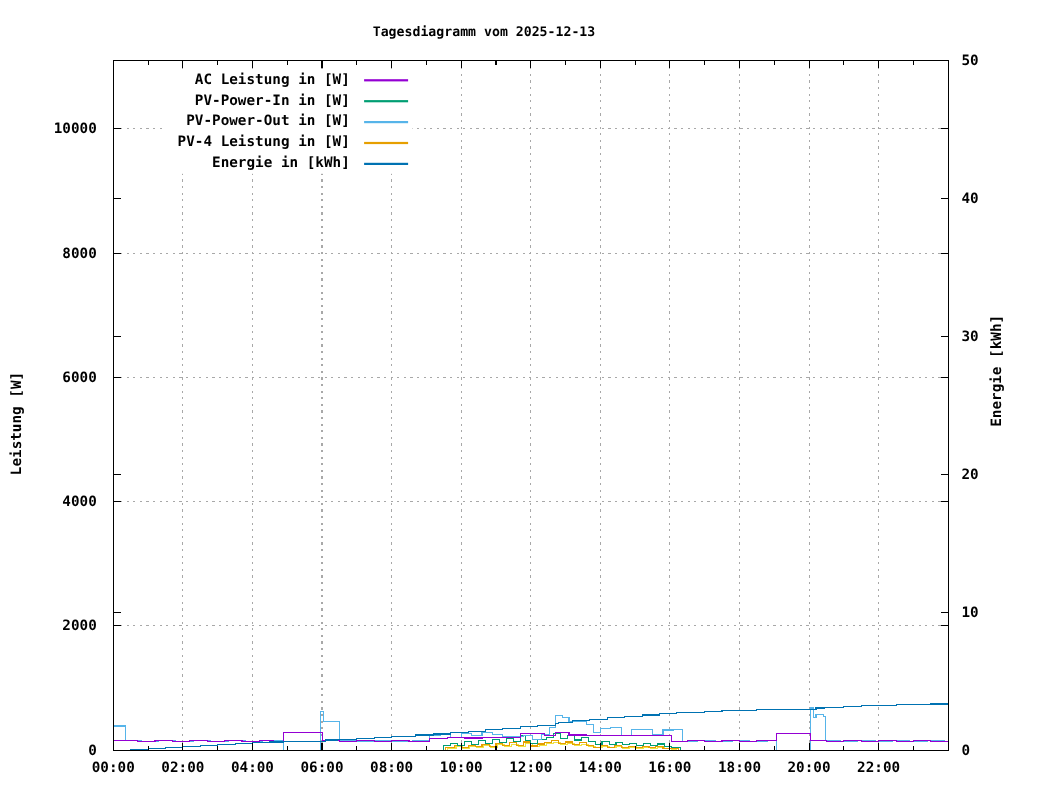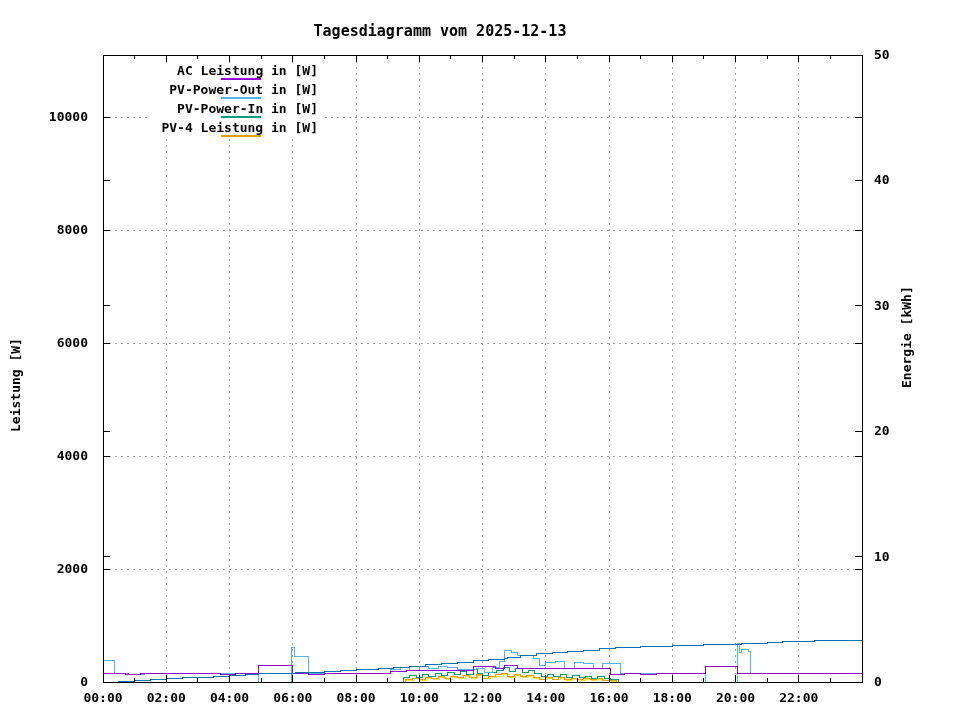--- a/index.html
+++ b/index.html
@@ -4,35 +4,35 @@
 <style>
   html,body{margin:0;padding:0;background:#fff;}
   #canvas{
     position:relative;width:960px;height:720px;background:#ffffff;
     font-family:"DejaVu Sans Mono","Liberation Mono",monospace;
     font-weight:bold;color:#000;overflow:hidden;
   }
   #plot-svg{position:absolute;left:0;top:0;}
   .chart-title{
     position:absolute;left:0;top:22px;width:880px;text-align:center;
-    font-size:15px;letter-spacing:0px;
+    font-size:12px;letter-spacing:0px;
   }
   .ylabel-left{
     position:absolute;left:8px;top:432px;transform-origin:0 0;
     transform:rotate(-90deg);font-size:13px;white-space:nowrap;
   }
   .ylabel-right{
     position:absolute;left:899px;top:388px;transform-origin:0 0;
     transform:rotate(-90deg);font-size:13px;white-space:nowrap;
   }
   .legend{
     position:absolute;left:150px;top:63px;background:#ffffff;
     padding:0 4px 0 0;
   }
-  .legend-row{display:flex;align-items:center;height:19px;flex-direction:column;}
+  .legend-row{display:flex;align-items:center;height:19px;}
   .legend-label{
     display:inline-block;width:168px;text-align:right;font-size:13px;
     white-space:nowrap;
   }
   .legend-swatch{
     display:inline-block;width:40px;height:2px;margin-left:13px;
     background:#000;
   }
 </style>
 </head>
@@ -178,26 +178,30 @@
 
   <div class="ylabel-left">Leistung [W]</div>
   <div class="ylabel-right">Energie [kWh]</div>
 
   <div class="legend">
     <div class="legend-row">
       <span class="legend-label">AC Leistung in [W]</span>
       <span class="legend-swatch" style="background: rgb(148, 0, 211);"></span>
     </div>
     <div class="legend-row">
+      <span class="legend-label">PV-Power-In in [W]</span>
+      <span class="legend-swatch" style="background: rgb(0, 158, 115);"></span>
+    </div>
+    <div class="legend-row">
       <span class="legend-label">PV-Power-Out in [W]</span>
       <span class="legend-swatch" style="background: rgb(86, 180, 233);"></span>
     </div>
     <div class="legend-row">
-      <span class="legend-label">PV-Power-In in [W]</span>
-      <span class="legend-swatch" style="background: rgb(0, 158, 115);"></span>
-    </div>
-    <div class="legend-row">
       <span class="legend-label">PV-4 Leistung in [W]</span>
       <span class="legend-swatch" style="background: rgb(230, 159, 0);"></span>
     </div>
+    <div class="legend-row">
+      <span class="legend-label">Energie in [kWh]</span>
+      <span class="legend-swatch" style="background: rgb(0, 114, 178);"></span>
+    </div>
   </div>
 
 </div>
 
 </body></html>

